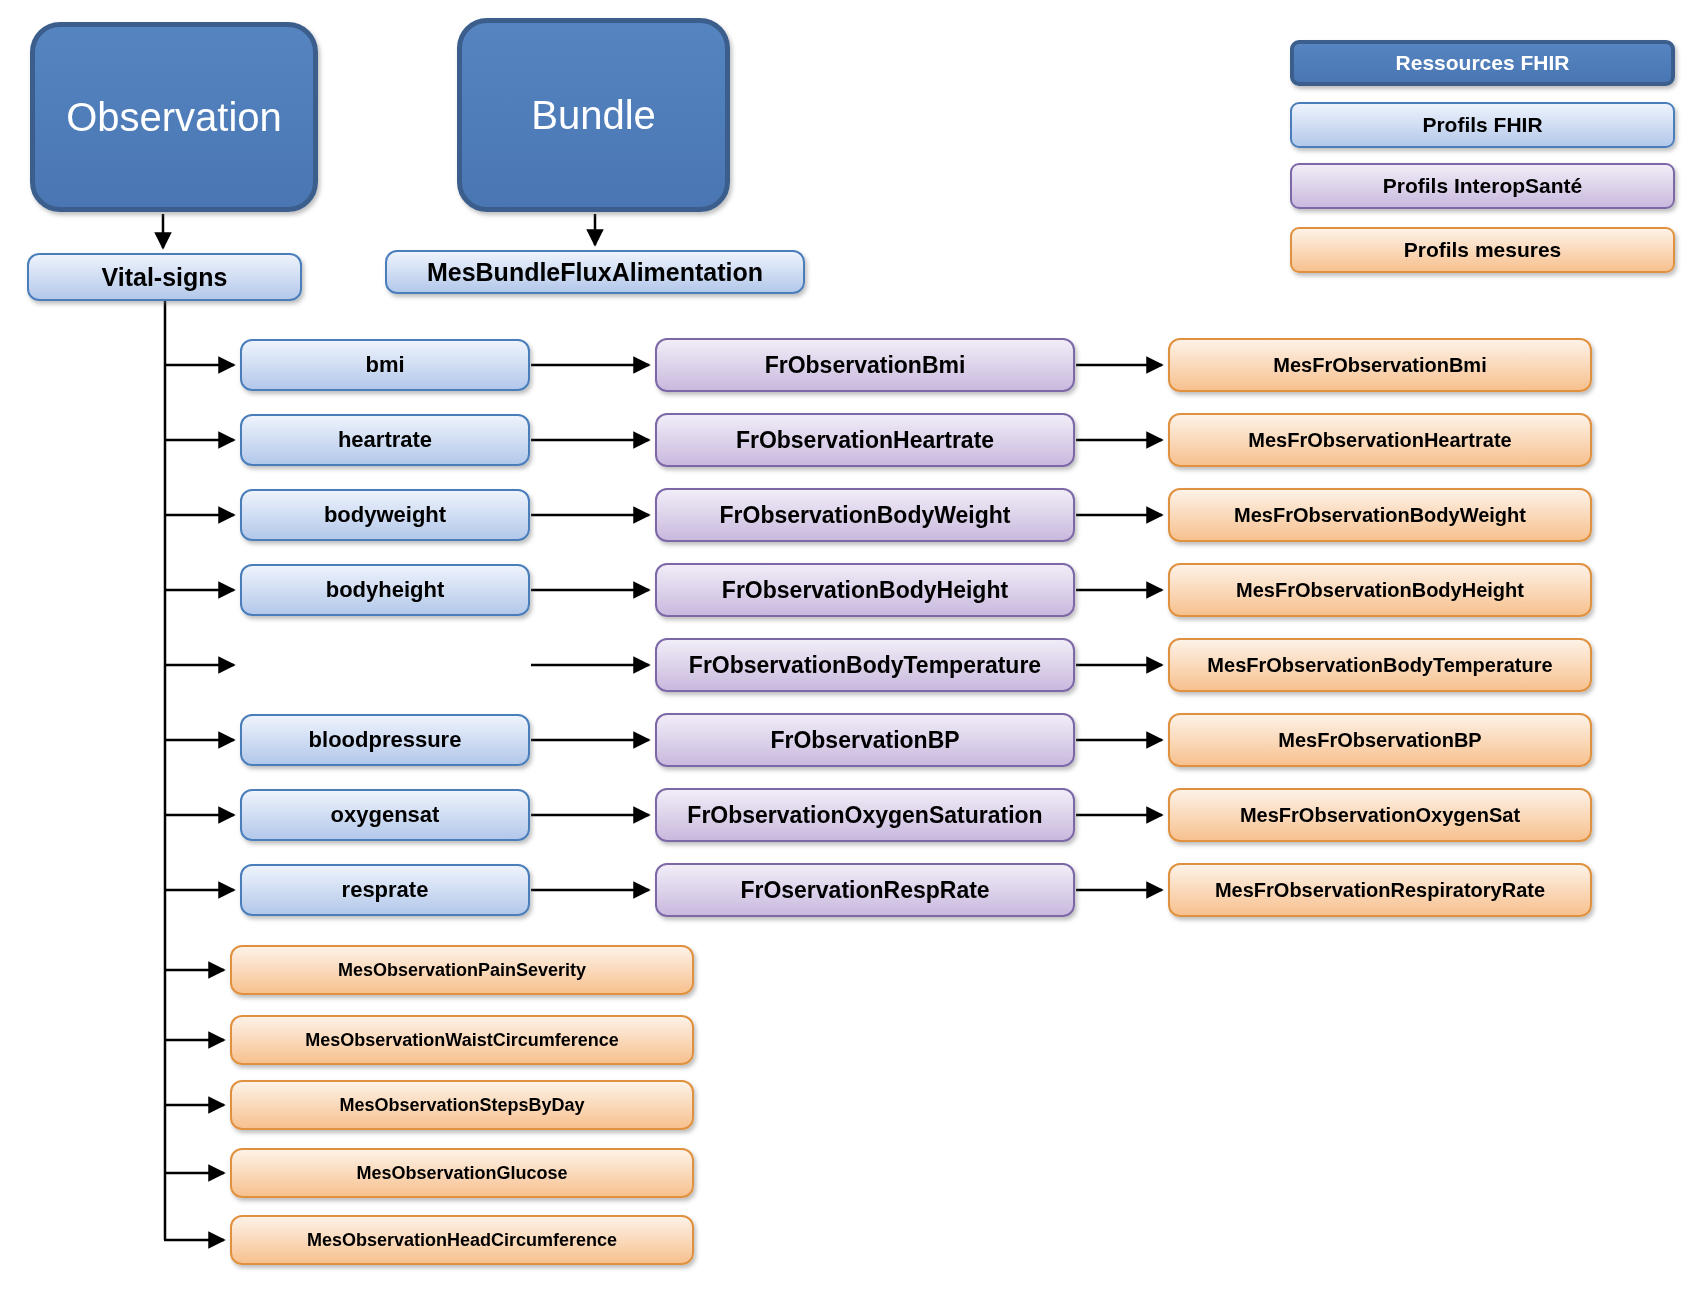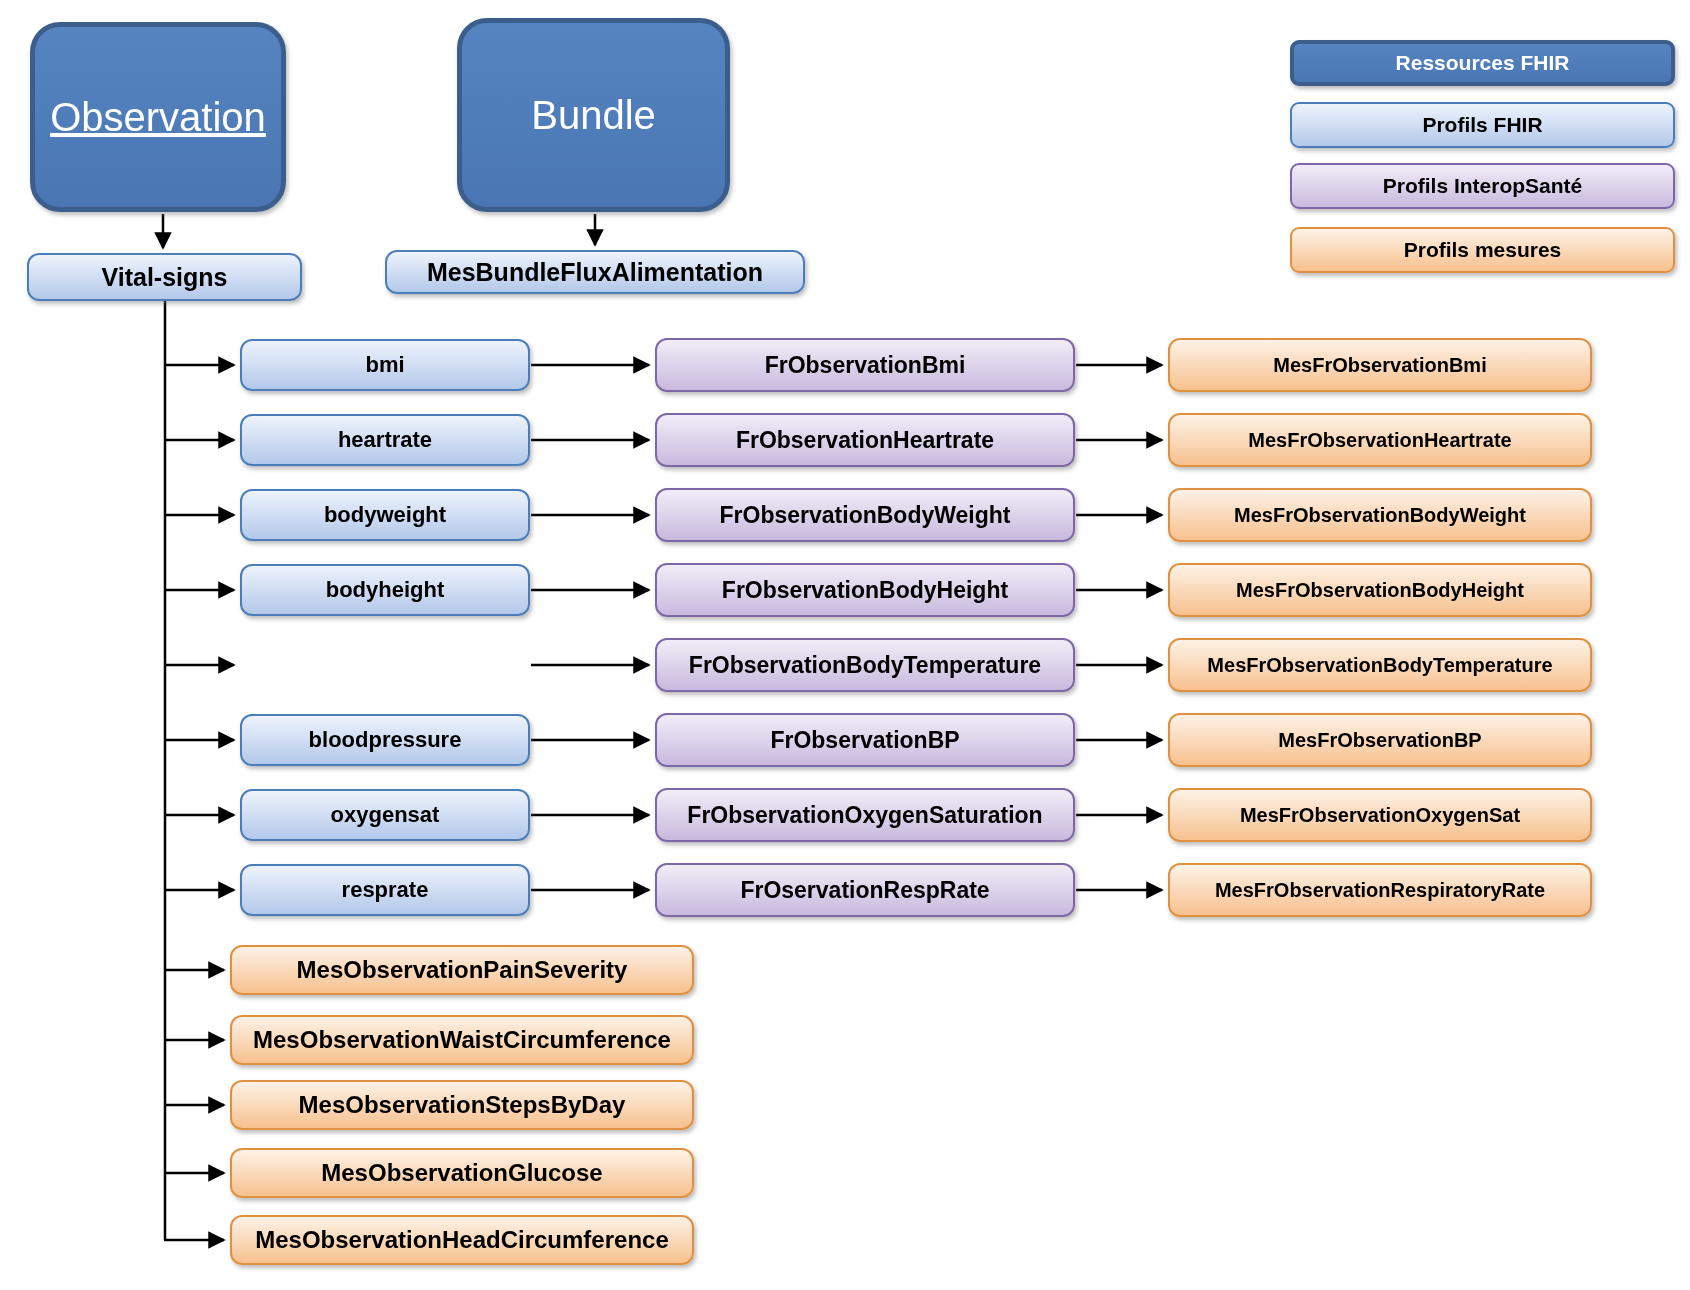--- a/index.html
+++ b/index.html
@@ -42,23 +42,23 @@
   }
   
   .mesure{
     background:linear-gradient(180deg,#fdf2e7,#f7c18f);
     border:2.5px solid #e0913f;
     border-radius:12px;
   }
   .col-fhir{left:240px;width:290px;height:52px;font-size:22px;}
   .col-interop{left:655px;width:420px;height:54px;font-size:23px;}
   .col-mesure{left:1168px;width:424px;height:54px;font-size:20px;}
-  .col-extra{left:230px;width:464px;height:50px;font-size:24px;}
+  .col-extra{left:230px;width:464px;height:50px;font-size:18px;}
 
-  #node-observation{left:30px;top:22px;width:256px;height:190px;text-decoration:underline;}
+  #node-observation{left:30px;top:22px;width:288px;height:190px;}
   #node-bundle{left:457px;top:18px;width:273px;height:194px;}
   #node-vital-signs{left:27px;top:253px;width:275px;height:48px;font-size:25px;}
   #node-mes-bundle{left:385px;top:250px;width:420px;height:44px;font-size:25px;}
 
   .legend-box{
     left:1290px;width:385px;height:46px;
     border-radius:9px;font-size:21px;
   }
   .legend-resource{
     background:linear-gradient(180deg,#5584c1,#4a77b3);

